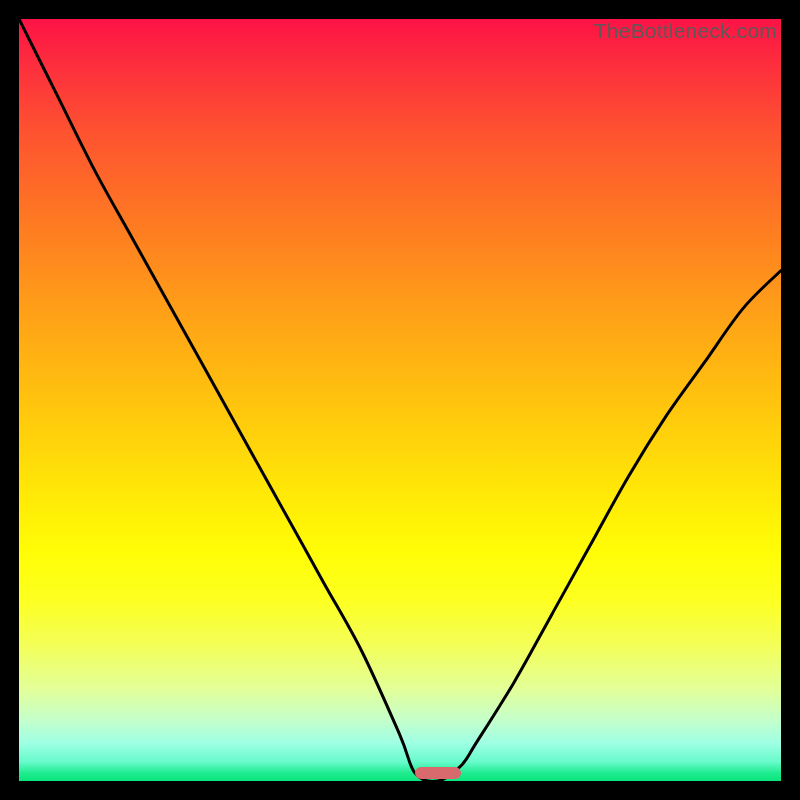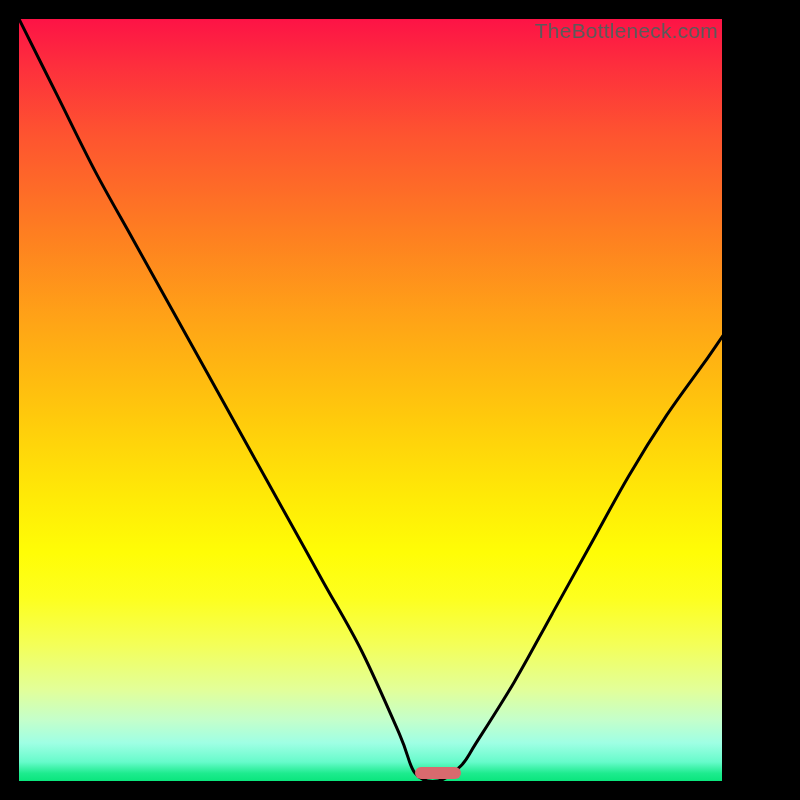--- a/index.html
+++ b/index.html
@@ -14,21 +14,21 @@
   .frame {
     position: relative;
     width: 800px;
     height: 800px;
     background: #000;
   }
   .plot-area {
     position: absolute;
     left: 19px;
     top: 19px;
-    width: 703px;
+    width: 762px;
     height: 762px;
     
     background: linear-gradient(
       to bottom,
       #fd1346 0%,
       #fd2e3d 6%,
       #fe5330 15%,
       #fe7e21 28%,
       #ffa516 40%,
       #ffc90c 52%,

